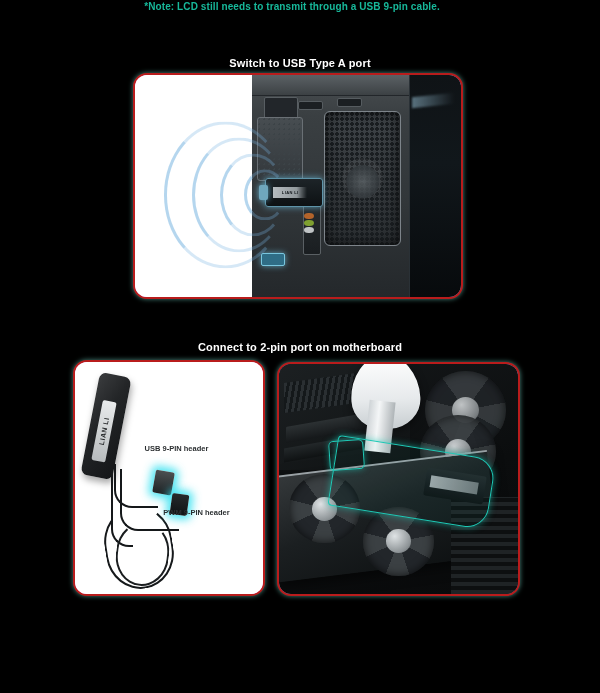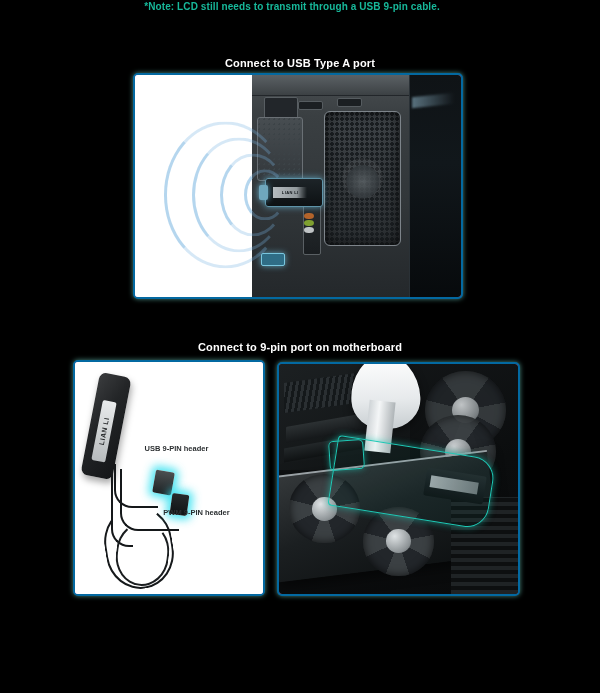--- a/index.html
+++ b/index.html
@@ -71,22 +71,22 @@
     color: #c9151b;
     font-size: 10.5px;
     font-weight: 700;
     letter-spacing: .2px;
   }
 
   
   .frame {
     position: absolute;
     box-sizing: border-box;
-    border: 2px solid #0369a1;
-    border-radius: 5px;
+    border: 2px solid #b91c1c;
+    border-radius: 14px;
     overflow: hidden;
     background: #f0abfc;
     box-shadow: 0 0 5px rgba(131,245,227,.55), inset 0 0 3px rgba(131,245,227,.25);
   }
 
   #frame-usb  { left: 133px; top: 73px;  width: 330px; height: 226px; }
   #frame-ctrl { left: 73px;  top: 360px; width: 192px; height: 236px; }
   #frame-mb   { left: 277px; top: 362px; width: 243px; height: 234px; }
 
   .photo { position: absolute; inset: 0; }
@@ -349,21 +349,21 @@
     opacity:.85;
   }
 </style>
 </head>
 <body>
 
 <div class="page">
 
   <div class="top-note">*Note: LCD still needs to transmit through a USB 9-pin cable.</div>
 
-  <div class="section-title t1">Connect to USB Type A port</div>
+  <div class="section-title t1">Switch to USB Type A port</div>
 
   <div class="frame" id="frame-usb">
     <div class="photo">
       <div class="p1-white"></div>
 
       <div class="p1-glass"></div>
       <div class="p1-glass-streak"></div>
 
       <div class="p1-case"></div>
       <div class="p1-case-top"></div>
@@ -388,21 +388,21 @@
 
       <div class="waves">
         <div class="wave w1"></div>
         <div class="wave w2"></div>
         <div class="wave w3"></div>
         <div class="wave w4"></div>
       </div>
     </div>
   </div>
 
-  <div class="section-title t2">Connect to 9-pin port on motherboard</div>
+  <div class="section-title t2">Connect to 2-pin port on motherboard</div>
 
   <div class="frame" id="frame-ctrl">
     <div class="photo">
       <div class="p2-bg"></div>
 
       <div class="p2-body">
         <div class="p2-body-label">
           <span>LIAN LI</span>
         </div>
       </div>

